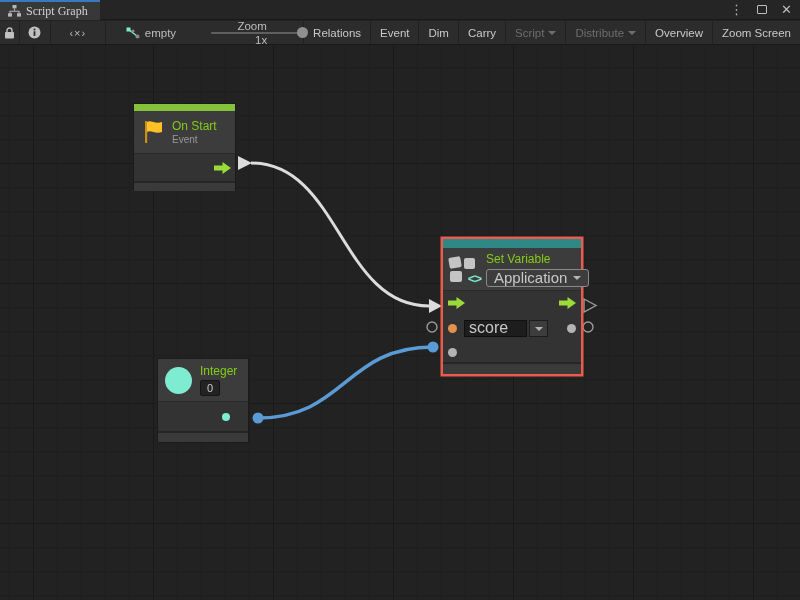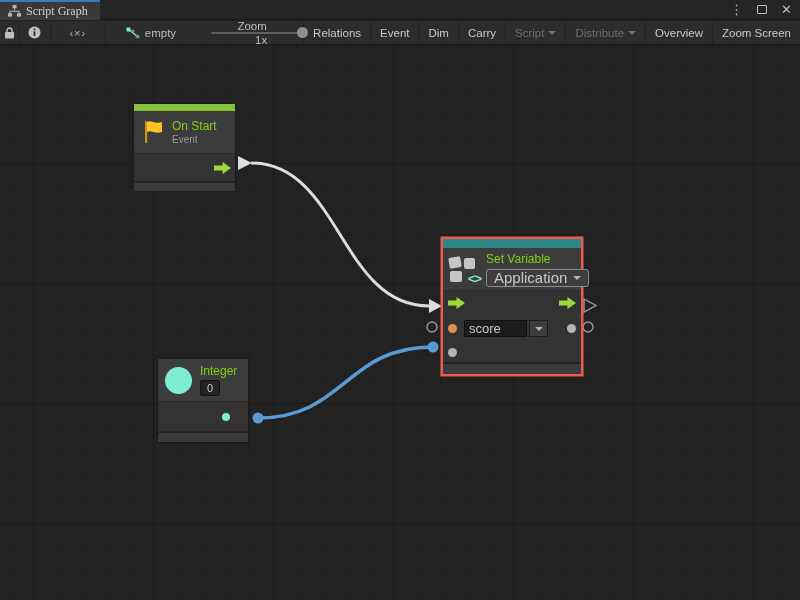--- a/index.html
+++ b/index.html
@@ -66,21 +66,21 @@
   .prow { position:relative; display:flex; align-items:center; }
 
   .flowarrow { display:block; }
   .dot { border-radius:50%; }
   .dot.orange { width:9px; height:9px; background:var(--orange-port); }
   .dot.gray   { width:9px; height:9px; background:var(--gray-port); }
   .dot.teal-small { width:8px; height:8px; background:var(--teal-value); }
   .bigcircle { width:27px; height:27px; border-radius:50%; background:var(--teal-value); }
 
   .valfield { background:#1d1d1d; border:1px solid #101010; color:#c8c8c8;
-              font-size:13px; font-family:"Liberation Sans",sans-serif;
+              font-size:16px; font-family:"Liberation Sans",sans-serif;
               height:17px; padding:0 4px; display:flex; align-items:center; }
   .dropbtn { width:19px; height:17px; background:#3d3d3d; border:1px solid #1c1c1c;
              display:flex; align-items:center; justify-content:center; margin-left:2px; }
   .popup { display:flex; align-items:center; gap:6px; background:#3d3d3d;
            border:1px solid #8a8a8a; border-radius:3px; height:18px; padding:0 7px;
            font-size:15px; color:#c8c8c8; }
 
   .varicon { position:relative; width:30px; height:27px; margin-right:7px; flex:0 0 30px; }
   .varicon .sq { position:absolute; background:#c4c4c4; border-radius:2px; }
   .varicon .brk { position:absolute; right:-2px; bottom:-3px; color:var(--teal-value);

